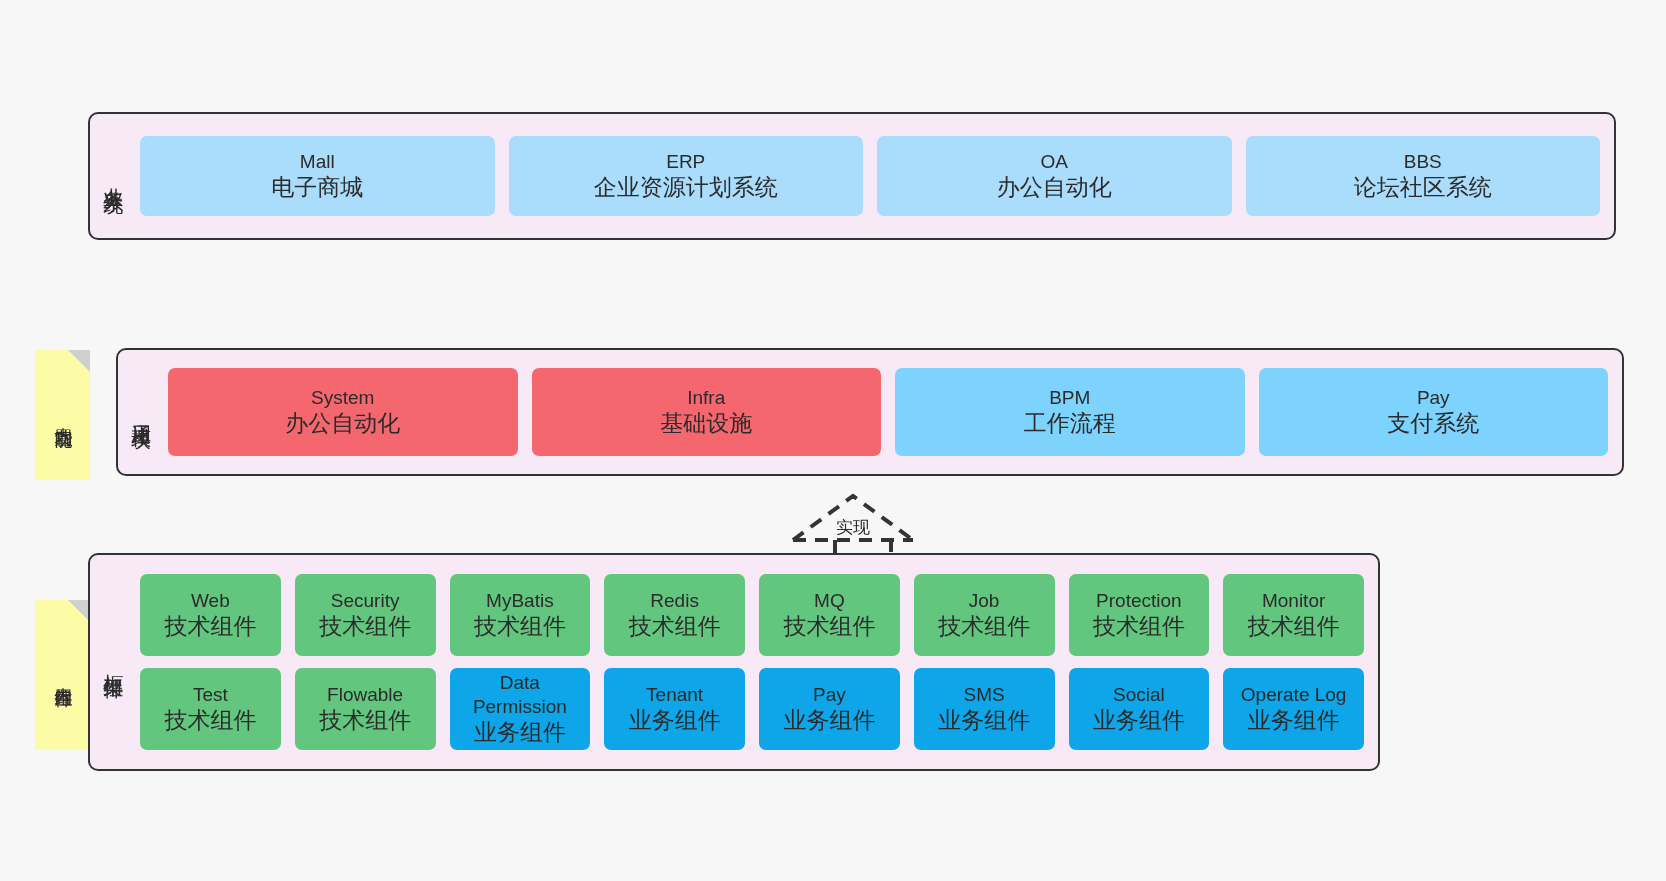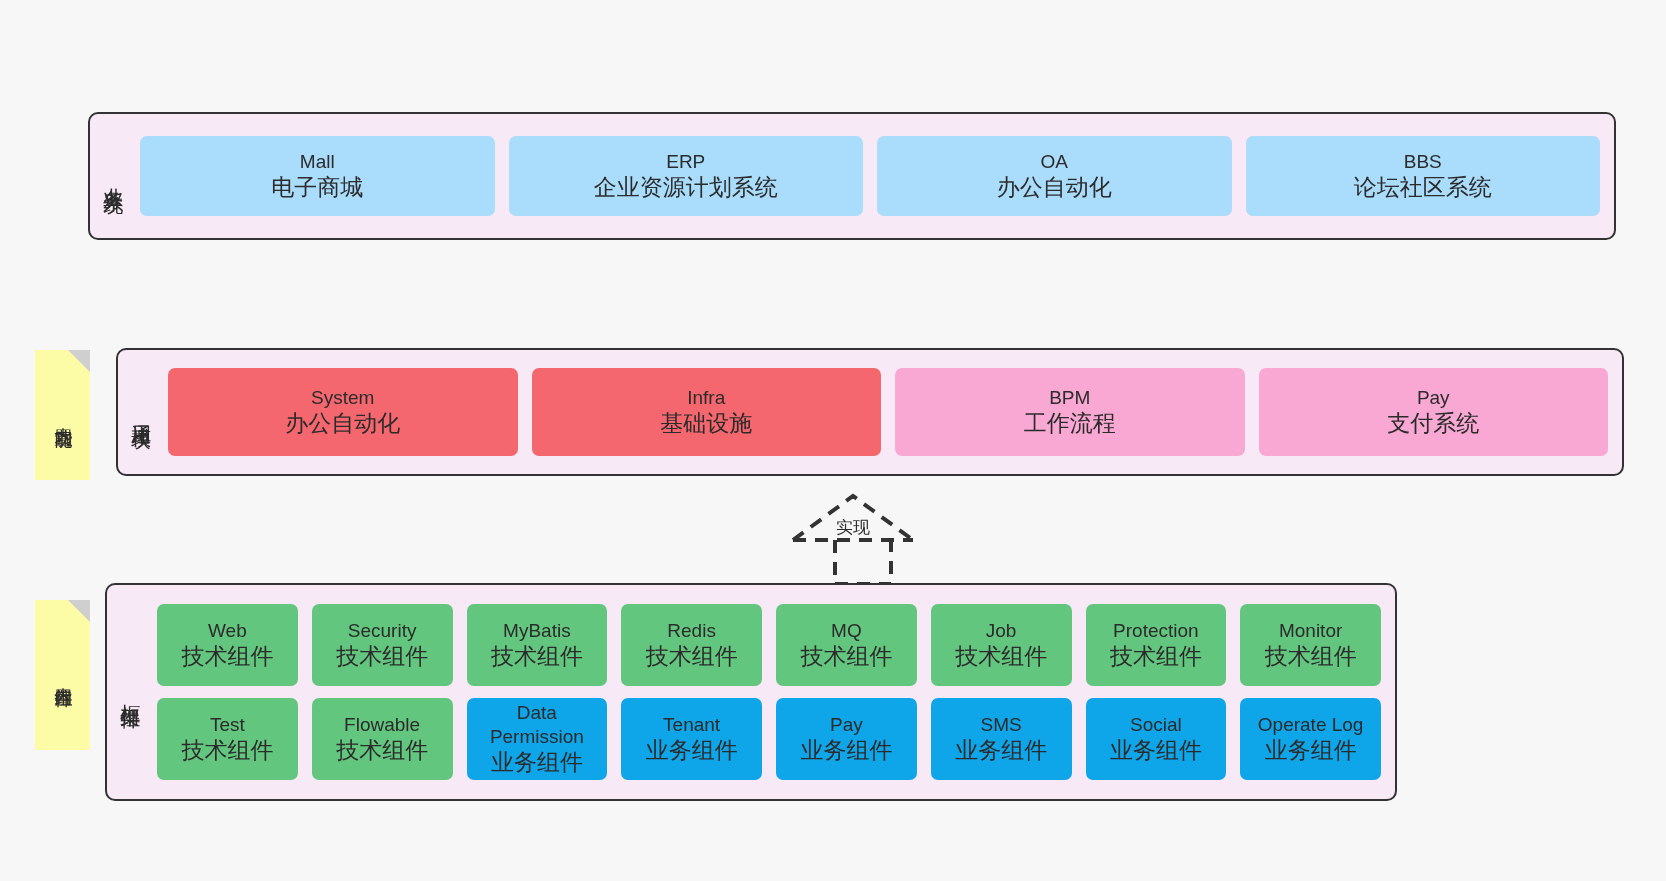--- a/index.html
+++ b/index.html
@@ -80,21 +80,21 @@
     color: #2b2b2b;
     line-height: 1.26;
     padding: 6px 4px;
     user-select: none;
   }
   .card .t-en { font-size: 19px; }
   .card .t-cn { font-size: 23px; }
 
   .card.blue      { background: #aadcfb; height: 80px; }
   .card.red       { background: #f4676e; height: 88px; }
-  .card.pink      { background: #f9a8d4; height: 88px; }
+  .card.pink      { background: #7dd3fc; height: 88px; }
   .card.green     { background: #63c67f; height: 82px; }
   .card.lightgreen{ background: #0ea5e9; height: 82px; }
 
   
   .note {
     position: absolute;
     width: 55px;
     background: #fcfba6;
     color: #2b2b2b;
     font-size: 18px;
@@ -200,21 +200,21 @@
       <polyline points="57,56 57,100 113,100 113,56" fill="none" stroke="#333333" stroke-width="4" stroke-dasharray="13,9" stroke-linecap="butt"></polyline>
     </svg>
     <div class="conn-label">实现</div>
   </div>
 
   <div class="note" id="note-framework" style="left:35px; top:600px; height:150px;">
     <span class="fold"></span>
     <span>内置组件</span>
   </div>
 
-  <div class="layer" id="layer-framework" style="left:88px; top:583px; width:1292px; height:218px;margin-left:17px;">
+  <div class="layer" id="layer-framework" style="left:88px; top:553px; width:1292px; height:218px;">
     <div class="layer-title">框架组件</div>
     <div class="layer-body two-rows">
       <div class="row" id="framework-row1">
           <div class="card green">
             <div class="t-en">Web</div>
             <div class="t-cn">技术组件</div>
           </div>
           <div class="card green">
             <div class="t-en">Security</div>
             <div class="t-cn">技术组件</div>

